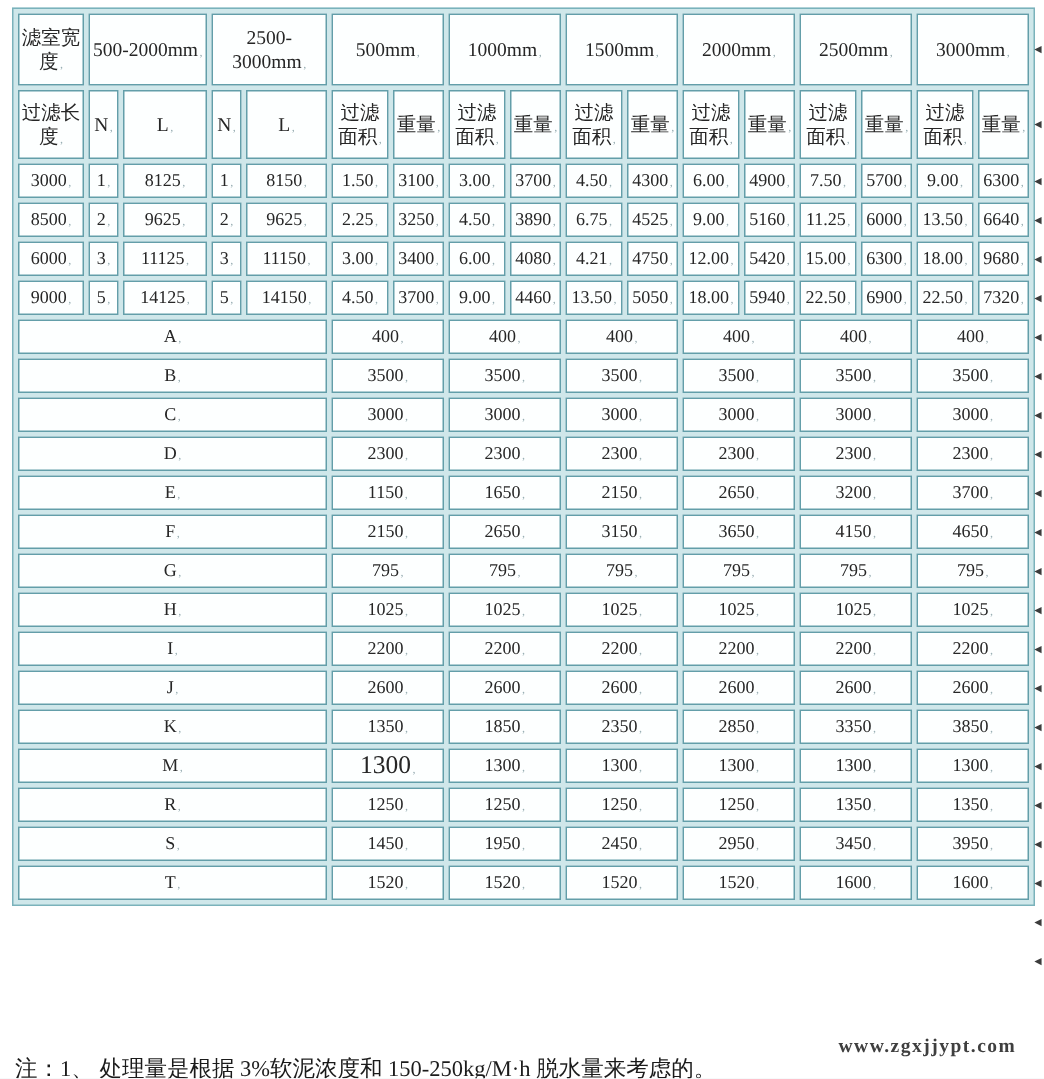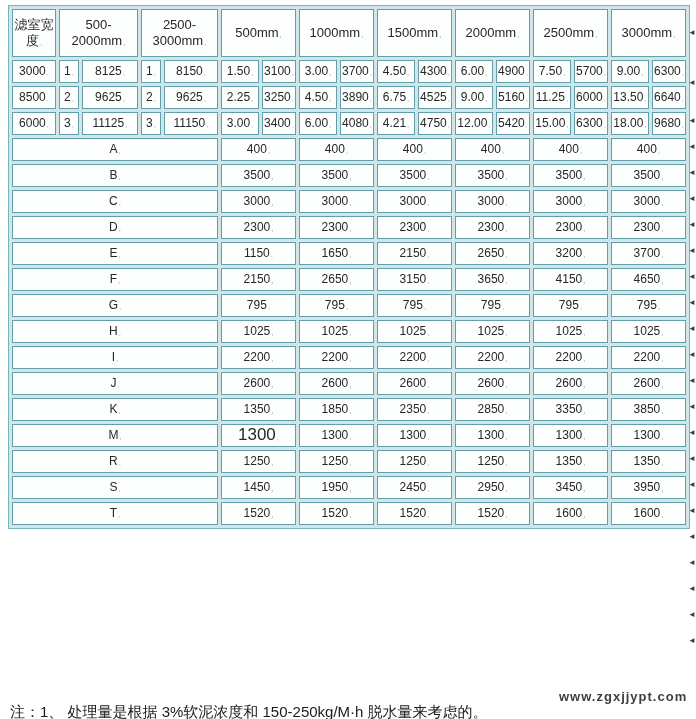--- a/index.html
+++ b/index.html
@@ -1,19 +1,19 @@
 <!DOCTYPE html>
 <html><head>
 <meta charset="utf-8">
 <style>
   html,body { margin:0; padding:0; background:#ffffff; }
   #page {
     position:relative; width:696px; height:719px; overflow:hidden;
     background:#ffffff;
-    font-family:Liberation Sans, sans-serif;
+    font-family:Liberation Serif, serif;
   }
   table[data-name="spec-table"] {
     position:absolute; left:8px; top:5px; width:680px;
     table-layout:fixed;
     border-collapse:separate; border-spacing:3px;
     background:#cfe7ea;
     border:1px solid #7ab2bb;
   }
   td {
     box-sizing:border-box;
@@ -73,20 +73,39 @@
         <tr class="h1" data-name="header-row-widths">
           <td data-name="header-chamber-width">滤室宽度</td>
           <td colspan="2" data-name="header-width-group">500-2000mm</td>
           <td colspan="2" data-name="header-width-group">2500-3000mm</td>
           <td colspan="2" data-name="header-width-group">500mm</td>
           <td colspan="2" data-name="header-width-group">1000mm</td>
           <td colspan="2" data-name="header-width-group">1500mm</td>
           <td colspan="2" data-name="header-width-group">2000mm</td>
           <td colspan="2" data-name="header-width-group">2500mm</td>
           <td colspan="2" data-name="header-width-group">3000mm</td>
+        </tr>
+        <tr class="h2" data-name="header-row-subcolumns">
+          <td data-name="header-filter-length">过滤长度</td>
+          <td data-name="header-subcolumn">N</td>
+          <td data-name="header-subcolumn">L</td>
+          <td data-name="header-subcolumn">N</td>
+          <td data-name="header-subcolumn">L</td>
+          <td data-name="header-subcolumn">过滤面积</td>
+          <td data-name="header-subcolumn">重量</td>
+          <td data-name="header-subcolumn">过滤面积</td>
+          <td data-name="header-subcolumn">重量</td>
+          <td data-name="header-subcolumn">过滤面积</td>
+          <td data-name="header-subcolumn">重量</td>
+          <td data-name="header-subcolumn">过滤面积</td>
+          <td data-name="header-subcolumn">重量</td>
+          <td data-name="header-subcolumn">过滤面积</td>
+          <td data-name="header-subcolumn">重量</td>
+          <td data-name="header-subcolumn">过滤面积</td>
+          <td data-name="header-subcolumn">重量</td>
         </tr>
         <tr class="spec" data-name="spec-row">
           <td data-name="spec-length-cell">3000</td>
           <td data-name="spec-value-cell">1</td>
           <td data-name="spec-value-cell">8125</td>
           <td data-name="spec-value-cell">1</td>
           <td data-name="spec-value-cell">8150</td>
           <td data-name="spec-value-cell">1.50</td>
           <td data-name="spec-value-cell">3100</td>
           <td data-name="spec-value-cell">3.00</td>
@@ -130,20 +149,39 @@
           <td data-name="spec-value-cell">6.00</td>
           <td data-name="spec-value-cell">4080</td>
           <td data-name="spec-value-cell">4.21</td>
           <td data-name="spec-value-cell">4750</td>
           <td data-name="spec-value-cell">12.00</td>
           <td data-name="spec-value-cell">5420</td>
           <td data-name="spec-value-cell">15.00</td>
           <td data-name="spec-value-cell">6300</td>
           <td data-name="spec-value-cell">18.00</td>
           <td data-name="spec-value-cell">9680</td>
+        </tr>
+        <tr class="spec" data-name="spec-row">
+          <td data-name="spec-length-cell">9000</td>
+          <td data-name="spec-value-cell">5</td>
+          <td data-name="spec-value-cell">14125</td>
+          <td data-name="spec-value-cell">5</td>
+          <td data-name="spec-value-cell">14150</td>
+          <td data-name="spec-value-cell">4.50</td>
+          <td data-name="spec-value-cell">3700</td>
+          <td data-name="spec-value-cell">9.00</td>
+          <td data-name="spec-value-cell">4460</td>
+          <td data-name="spec-value-cell">13.50</td>
+          <td data-name="spec-value-cell">5050</td>
+          <td data-name="spec-value-cell">18.00</td>
+          <td data-name="spec-value-cell">5940</td>
+          <td data-name="spec-value-cell">22.50</td>
+          <td data-name="spec-value-cell">6900</td>
+          <td data-name="spec-value-cell">22.50</td>
+          <td data-name="spec-value-cell">7320</td>
         </tr>
         <tr class="dim" data-name="dimension-row">
           <td colspan="5" data-name="dimension-label-cell">A</td>
           <td colspan="2" data-name="dimension-value-cell">400</td>
           <td colspan="2" data-name="dimension-value-cell">400</td>
           <td colspan="2" data-name="dimension-value-cell">400</td>
           <td colspan="2" data-name="dimension-value-cell">400</td>
           <td colspan="2" data-name="dimension-value-cell">400</td>
           <td colspan="2" data-name="dimension-value-cell">400</td>
         </tr>

